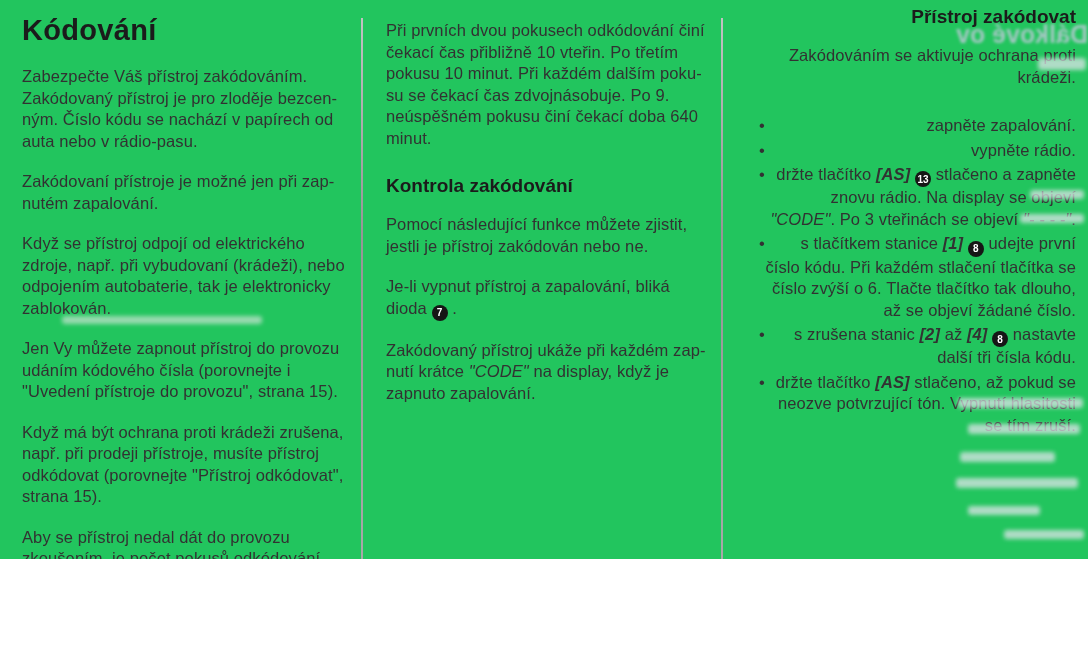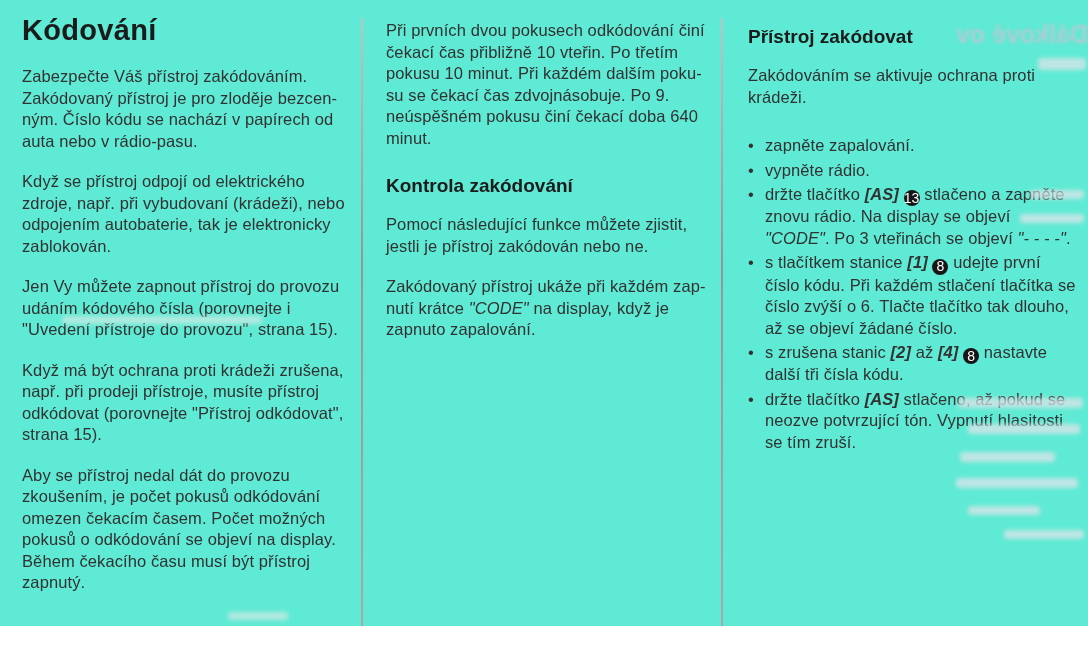--- a/index.html
+++ b/index.html
@@ -1,48 +1,48 @@
 <!DOCTYPE html>
 <html><head>
 <meta charset="utf-8">
 <style>
   html,body{margin:0;padding:0;background:#ffffff;}
   .page{
     position:relative;
-    width:1088px;height:626px;
-    background:#5eead4;
+    width:1088px;height:559px;
+    background:#22c55e;
     overflow:hidden;
     font-family:"Liberation Sans","DejaVu Sans",sans-serif;
     color:#323232;
   }
   .col{position:absolute;}
   .col-1{left:22px;top:12px;width:330px;}
   .col-2{left:386px;top:20px;width:324px;}
-  .col-3{left:748px;top:24px;width:328px;}
+  .col-3{left:748px;top:4px;width:328px;text-align:right;}
   .h1{
     font-size:29px;font-weight:bold;color:#1b1b1b;
     letter-spacing:0.3px;margin:2px 0 19px 0;
   }
   .h2{
     font-size:19px;font-weight:bold;color:#1b1b1b;
     margin:26px 0 17px 0;
   }
   .col .h2:first-child{margin-top:2px;}
   .para{
     font-size:16.5px;line-height:21.5px;
     margin:0 0 19px 0;
     letter-spacing:0.1px;
   }
   .b{font-weight:bold;font-style:italic;}
   .i{font-style:italic;}
   .badge{
     display:inline-flex;align-items:center;justify-content:center;
     width:16px;height:16px;border-radius:50%;
     background:#161616;color:#ffffff;
-    font-size:14px;font-weight:normal;
+    font-size:10px;font-weight:bold;
     vertical-align:-2.5px;
     letter-spacing:0;
   }
   .bullets{margin-top:27px;}
   .bullet-item{
     display:flex;
     font-size:16.5px;line-height:21.5px;
     margin:0 0 3px 0;letter-spacing:0.1px;
   }
   .bullet-marker{flex:none;width:17px;}
@@ -68,32 +68,34 @@
   .smudge.gray{background:#e9e9e8;opacity:0.6;}
 </style>
 </head>
 <body>
 
 <div class="page">
 
   <div class="col col-1">
       <div class="h1">Kódování</div>
       <p class="para"><span>Zabezpečte Váš přístroj zakódováním. Zakódovaný přístroj je pro zloděje bezcen-ným. Číslo kódu se nachází v papírech od auta nebo v rádio-pasu.</span></p>
+      <p class="para"><span>Zakódovaní přístroje je možné jen při zap-nutém zapalování.</span></p>
       <p class="para"><span>Když se přístroj odpojí od elektrického zdroje, např. při vybudovaní (krádeži), nebo odpojením autobaterie, tak je elektronicky zablokován.</span></p>
       <p class="para"><span>Jen Vy můžete zapnout přístroj do provozu udáním kódového čísla (porovnejte i "Uvedení přístroje do provozu", strana 15).</span></p>
       <p class="para"><span>Když má být ochrana proti krádeži zrušena, např. při prodeji přístroje, musíte přístroj odkódovat (porovnejte "Přístroj odkódovat", strana 15).</span></p>
       <p class="para"><span>Aby se přístroj nedal dát do provozu zkoušením, je počet pokusů odkódování omezen čekacím časem. Počet možných pokusů o odkódování se objeví na display. Během čekacího času musí být přístroj zapnutý.</span></p>
     </div>
 
   <div class="vrule vrule-1"></div>
 
   <div class="col col-2">
       <p class="para"><span>Při prvních dvou pokusech odkódování činí čekací čas přibližně 10 vteřin. Po třetím pokusu 10 minut. Při každém dalším poku-su se čekací čas zdvojnásobuje. Po 9. neúspěšném pokusu činí čekací doba 640 minut.</span></p>
       <div class="h2">Kontrola zakódování</div>
       <p class="para"><span>Pomocí následující funkce můžete zjistit, jestli je přístroj zakódován nebo ne.</span></p>
+      <p class="para"><span>Je-li vypnut přístroj a zapalování, bliká dioda </span><span class="badge">7</span><span> .</span></p>
       <p class="para"><span>Zakódovaný přístroj ukáže při každém zap-nutí krátce </span><span class="i">"CODE"</span><span> na display, když je zapnuto zapalování.</span></p>
     </div>
 
   <div class="vrule vrule-2"></div>
 
   <div class="col col-3">
       <div class="h2">Přístroj zakódovat</div>
       <p class="para"><span>Zakódováním se aktivuje ochrana proti krádeži.</span></p>
       <div class="bullets">
         <div class="bullet-item">

